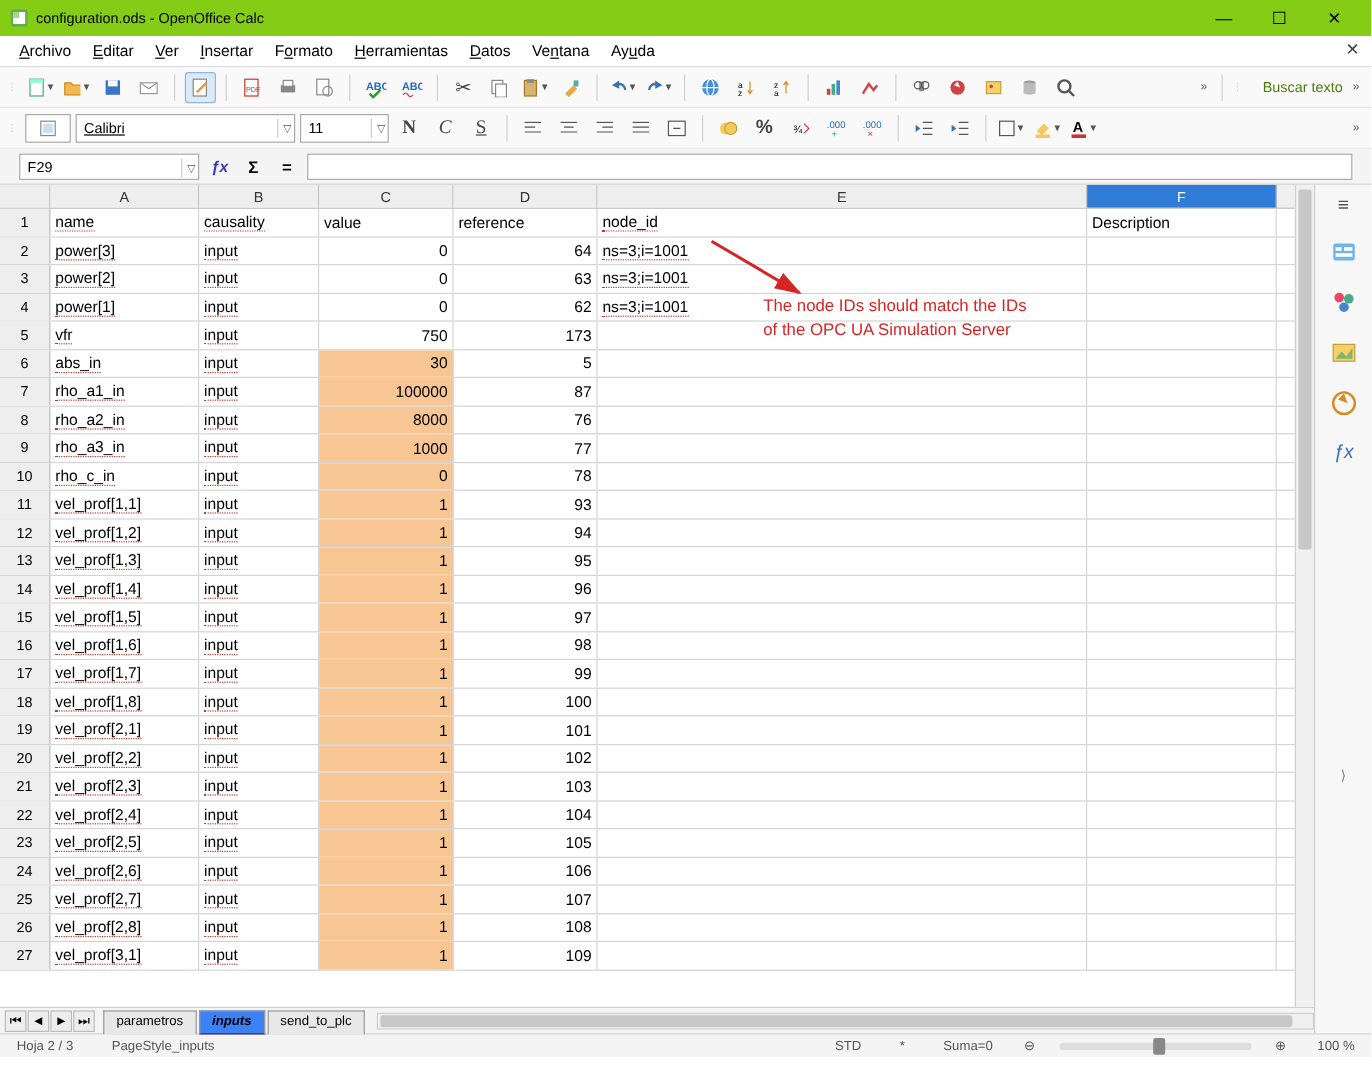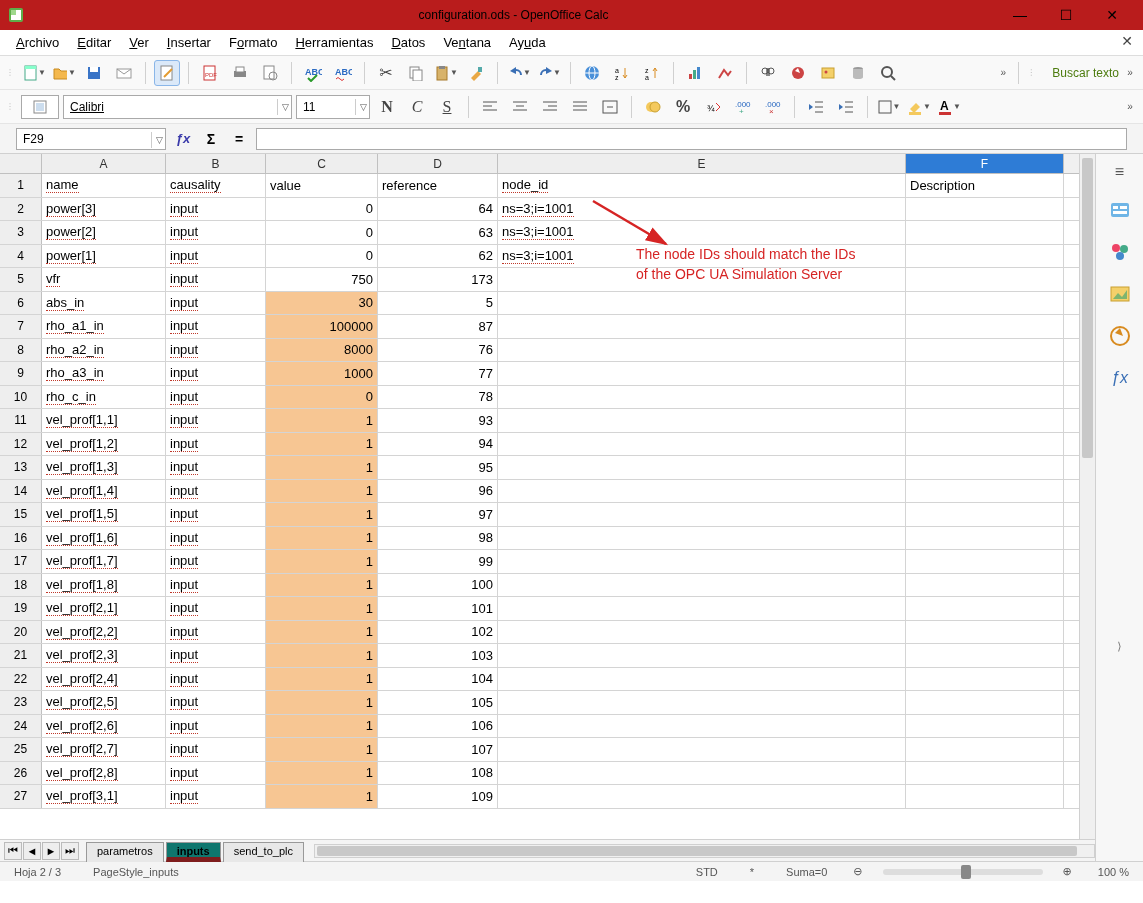--- a/index.html
+++ b/index.html
@@ -1,19 +1,19 @@
 <!DOCTYPE html>
 <html><head>
 <meta charset="utf-8">
 <style>
 * { box-sizing: border-box; margin: 0; padding: 0; font-family: "Segoe UI", Tahoma, sans-serif; }
 html, body { width: 1143px; height: 903px; overflow: hidden; background: #fff; }
 
 
-.titlebar { height: 30px; background: #b91c1c; display: flex; align-items: center; padding: 0 8px; text-align: center; }
+.titlebar { height: 30px; background: #84cc16; display: flex; align-items: center; padding: 0 8px; }
 .titlebar .icon { width: 16px; height: 16px; margin-right: 6px; }
 .titlebar .title { font-size: 12px; flex: 1; }
 .titlebar .win-controls { display: flex; gap: 0; }
 .titlebar .win-controls .wbtn { width: 46px; height: 30px; display: flex; align-items: center; justify-content: center; font-size: 14px; }
 
 
 .menubar { height: 26px; display: flex; align-items: center; padding: 0 8px; gap: 2px; font-size: 13px; border-bottom: 1px solid #ddd; position: relative;}
 .menubar .mi { padding: 3px 8px; }
 .menubar .mi u { text-decoration: underline; }
 .menubar .close-doc { position: absolute; right: 10px; top: 3px; font-size: 14px; color:#444;}
@@ -23,21 +23,21 @@
 .toolbar-row.second { height: 34px; }
 .tbtn { width: 26px; height: 26px; display: flex; align-items: center; justify-content: center; border: 1px solid transparent; border-radius: 3px; font-size: 16px; color:#444;}
 .tsep { width: 1px; height: 22px; background: #d0d0d0; margin: 0 4px; }
 .drop-arrow { font-size: 8px; margin-left:1px; color:#555;}
 .toolbar-row .searchlabel { font-size: 12px; margin-left: 10px; color:#4d7c0f;}
 .chev-btn { width:14px; height:26px; display:flex; align-items:center; justify-content:center; font-size:10px; color:#555;}
 .toolbar-row .spacer { flex:1; }
 .row-handle { width:8px; display:flex; flex-direction:column; align-items:center; justify-content:center; color:#bbb; font-size:8px; gap:1px; margin-right:3px;}
 
 .style-box { width:38px; height:24px; border:1px solid #a9a9a9; background:#fff; display:flex; align-items:center; justify-content:center;}
-.font-name { width:229px; height:24px; border:1px solid #a9a9a9; background:#fff; font-size:12px; padding:0 6px; display:flex; align-items:center; position:relative;text-decoration:underline;}
+.font-name { width:183px; height:24px; border:1px solid #a9a9a9; background:#fff; font-size:12px; padding:0 6px; display:flex; align-items:center; position:relative;text-decoration:underline;}
 .font-size { width:74px; height:24px; border:1px solid #a9a9a9; background:#fff; font-size:12px; padding:0 6px; display:flex; align-items:center; position:relative;}
 .combo-arrow { position:absolute; right:2px; top:3px; font-size:9px; color:#555; border-left:1px solid #ccc; padding-left:4px; height:16px; display:flex; align-items:center;}
 
 
 .formula-bar { height: 30px; display:flex; align-items:center; padding: 3px 16px; gap:6px; background:#f4f4f4; border-bottom:1px solid #d0d0d0;}
 .name-box { width:150px; height:22px; border:1px solid #a9a9a9; background:#fff; font-size:12px; padding:0 6px; display:flex; align-items:center; position:relative;}
 .fx-btn { width:22px; height:22px; display:flex; align-items:center; justify-content:center; font-size:13px; font-style:italic; font-weight:bold; color:#3a3aaa;}
 .sum-btn { width:22px; height:22px; display:flex; align-items:center; justify-content:center; font-size:14px; font-weight:bold;}
 .eq-btn { width:22px; height:22px; display:flex; align-items:center; justify-content:center; font-size:14px; font-weight:bold;}
 .formula-input { flex:1; height:22px; border:1px solid #a9a9a9; background:#fff;}
@@ -69,21 +69,21 @@
 .annotation { position:absolute; color:#d62424; font-size:14px; pointer-events:none; line-height:1.45;}
 
 
 .vscroll { width:16px; background:#f0f0f0; border-left:1px solid #d0d0d0; position:relative;}
 .vscroll .thumb { position:absolute; left:2px; right:2px; top:4px; height:300px; background:#c8c8c8; border-radius:2px;}
 .sheet-wrap-outer { display:flex; flex:1;}
 .hscroll-row { height:22px; display:flex; align-items:center; border-top:1px solid #d0d0d0; background:#f4f4f4;}
 .tab-nav { display:flex; align-items:center; gap:0; padding:0 4px;}
 .tab-nav .navbtn { width:18px; height:18px; display:flex; align-items:center; justify-content:center; font-size:11px; border:1px solid #bbb; background:#eee; margin-right:1px;}
 .sheet-tab { height:20px; padding:2px 10px; font-size:11px; border:1px solid #999; border-bottom:none; background:#e8e8e8; margin-left:2px; border-radius: 0 0 0 0; position:relative; top:1px;}
-.sheet-tab.active { background:#0f766e; font-weight:bold; border-bottom:5px solid #7f1d1d;}
+.sheet-tab.active { background:#3b82f6; font-weight:bold; border-bottom:1px solid #7f1d1d;font-style:italic;}
 .hscroll { flex:1; height:14px; background:#f0f0f0; margin-left:10px; position:relative; border:1px solid #d0d0d0;}
 .hscroll .thumb { position:absolute; top:1px; bottom:1px; left:2px; width:760px; background:#c8c8c8; border-radius:2px;}
 
 
 .statusbar { height:20px; display:flex; align-items:center; font-size:11px; padding:0 8px; gap:20px; background:#f4f4f4; border-top:1px solid #d0d0d0; color:#555;}
 .statusbar .seg { padding:0 6px;}
 .statusbar .spacer { flex:1;}
 .zoom-slider { width:160px; height:6px; background:#ddd; position:relative; border-radius:3px;}
 .zoom-slider .knob { position:absolute; left:78px; top:-4px; width:10px; height:14px; background:#888; border-radius:2px;}
 

